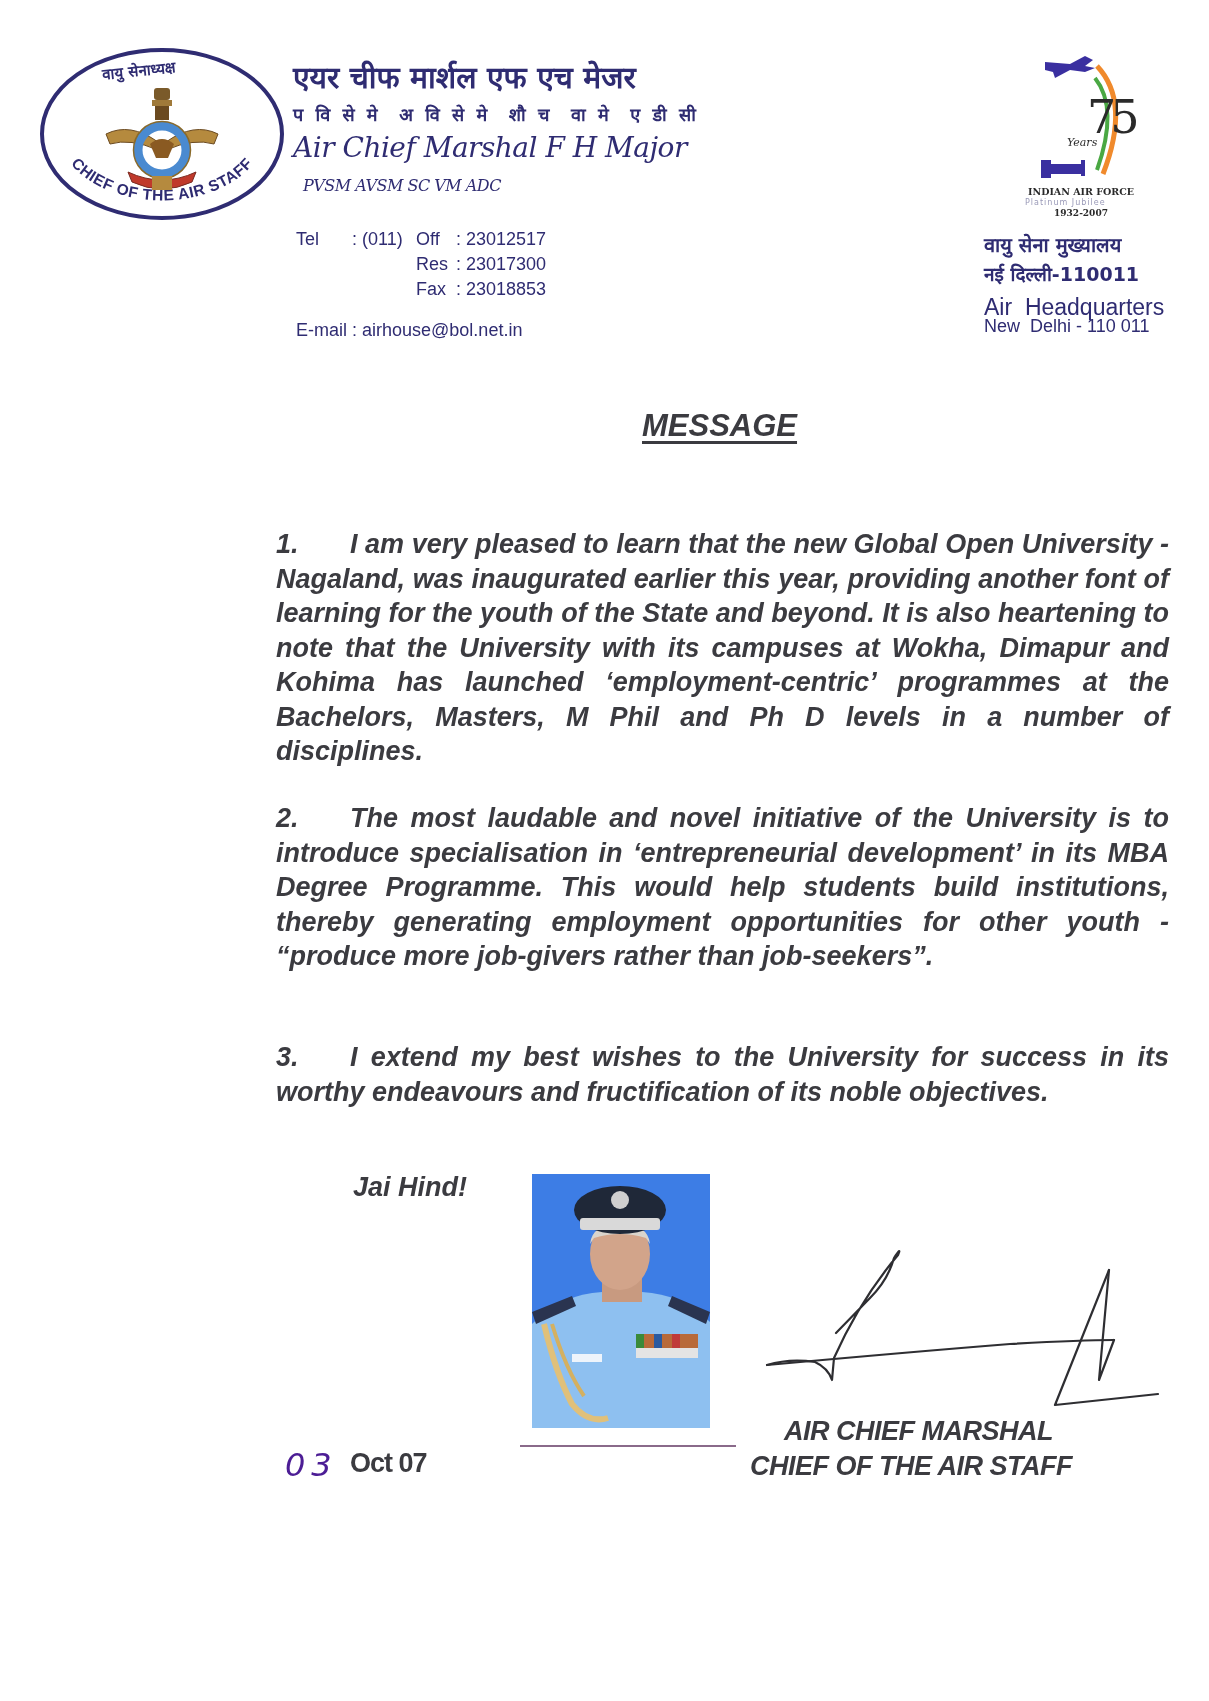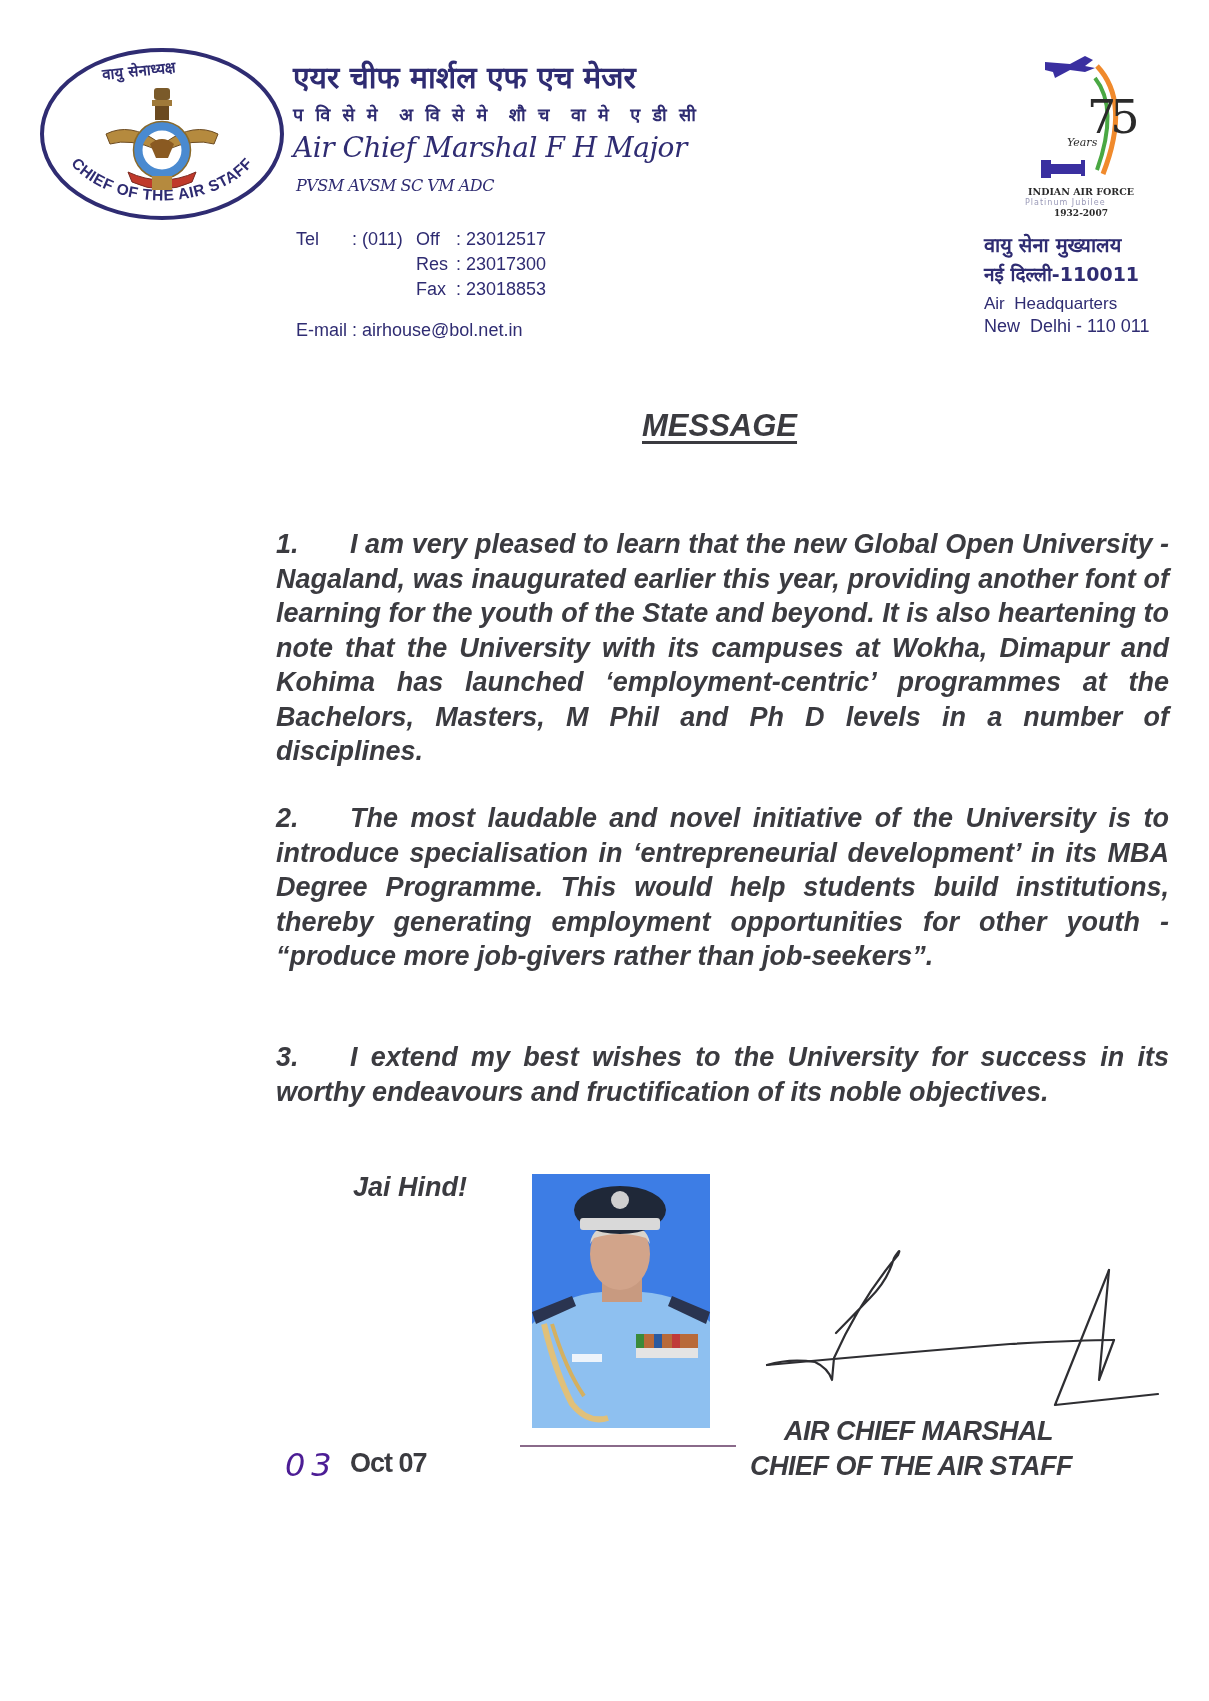--- a/index.html
+++ b/index.html
@@ -58,21 +58,21 @@
     <path d="M50 60 Q 62 50 74 60 L 68 74 L 56 74 Z" fill="#8a5a22"></path>
 
     <path d="M28 88 Q 62 104 96 88 L 92 98 Q 62 112 32 98 Z" fill="#c0392b" stroke="#7a2a20" stroke-width="1"></path>
     <rect x="52" y="92" width="20" height="14" fill="#b58a3e"></rect>
   </svg>
 </div>
 
 <div class="abs hdr-hindi navy" style="left:293px;top:56px;font-size:30px;font-weight:bold;white-space:nowrap;">एयर चीफ मार्शल एफ एच मेजर</div>
 <div class="abs hdr-hindi navy" style="left:293px;top:102px;font-size:18px;font-weight:bold;white-space:pre;letter-spacing:3px;">प वि से मे  अ वि से मे  शौ च  वा मे  ए डी सी</div>
 <div class="abs serif-it navy" style="left:293px;top:131px;font-size:28px;white-space:nowrap;letter-spacing:-0.5px;">Air Chief Marshal F H Major</div>
-<div class="abs serif-it navy" style="left:296px;top:176px;font-size:16px;white-space:nowrap;letter-spacing:-0.5px;">PVSM AVSM SC VM ADC</div>
+<div class="abs serif-it navy" style="left:303px;top:176px;font-size:16px;white-space:nowrap;letter-spacing:-0.5px;">PVSM AVSM SC VM ADC</div>
 
 <div class="abs sans navy" style="left:296px;top:227px;font-size:18px;line-height:25px;">
   <div style="position:relative;height:25px;">
     <span class="abs" style="left:0;">Tel</span>
     <span class="abs" style="left:56px;white-space:nowrap;">: (011)</span>
     <span class="abs" style="left:120px;">Off</span>
     <span class="abs" style="left:160px;white-space:nowrap;">: 23012517</span>
   </div>
   <div style="position:relative;height:25px;">
     <span class="abs" style="left:120px;">Res</span>
@@ -102,21 +102,21 @@
   </svg>
   <div class="abs" style="left:24px;top:42px;font-family:'DejaVu Serif', serif;font-size:46px;color:#2a2a2a;letter-spacing:-6px;line-height:46px;margin-left:48px;">75</div>
   <div class="abs" style="left:52px;top:84px;font-family:'DejaVu Serif', serif;font-style:italic;font-size:11px;color:#2a2a2a;">Years</div>
   <div class="abs" style="left:10px;top:134px;width:112px;text-align:center;font-family:'DejaVu Serif', serif;font-weight:bold;font-size:9.5px;color:#2a2a2a;white-space:nowrap;">INDIAN AIR FORCE</div>
   <div class="abs" style="left:10px;top:146px;width:112px;text-align:left;font-family:'DejaVu Sans', sans-serif;font-size:8px;letter-spacing:1px;color:#9a9ab8;white-space:nowrap;">Platinum Jubilee</div>
   <div class="abs" style="left:10px;top:156px;width:112px;text-align:center;font-family:'DejaVu Serif', serif;font-weight:bold;font-size:9px;color:#2a2a2a;">1932-2007</div>
 </div>
 
 <div class="abs hdr-hindi navy" style="left:984px;top:231px;font-size:20px;font-weight:bold;white-space:nowrap;">वायु सेना मुख्यालय</div>
 <div class="abs hdr-hindi navy" style="left:984px;top:261px;font-size:19px;font-weight:bold;white-space:nowrap;">नई दिल्ली-110011</div>
-<div class="abs sans navy" style="left:984px;top:294px;font-size:17px;white-space:pre;">Air  Headquarters</div>
+<div class="abs sans navy" style="left:984px;top:294px;font-size:23px;white-space:pre;">Air  Headquarters</div>
 <div class="abs sans navy" style="left:984px;top:316px;font-size:18px;white-space:pre;">New  Delhi - 110 011</div>
 
 <div class="abs body-text underline-title" style="left:642px;top:408px;font-size:31px;">MESSAGE</div>
 
 <div class="para body-text" style="top:527px;">
   <span class="num">1.</span><span>I am very pleased to learn that the new Global Open University - Nagaland, was inaugurated earlier this year, providing another font of learning for the youth of the State and beyond.  It is also heartening to note that the University with its campuses at Wokha, Dimapur and Kohima has launched ‘employment-centric’ programmes at the Bachelors, Masters, M Phil and Ph D levels in a number of disciplines.</span>
 </div>
 
 <div class="para body-text" style="top:801px;">
   <span class="num">2.</span><span>The most laudable and novel initiative of the University is to introduce specialisation in ‘entrepreneurial development’ in its MBA Degree Programme.  This would help students build institutions, thereby generating employment opportunities for other youth - “produce more job-givers rather than job-seekers”.</span>

